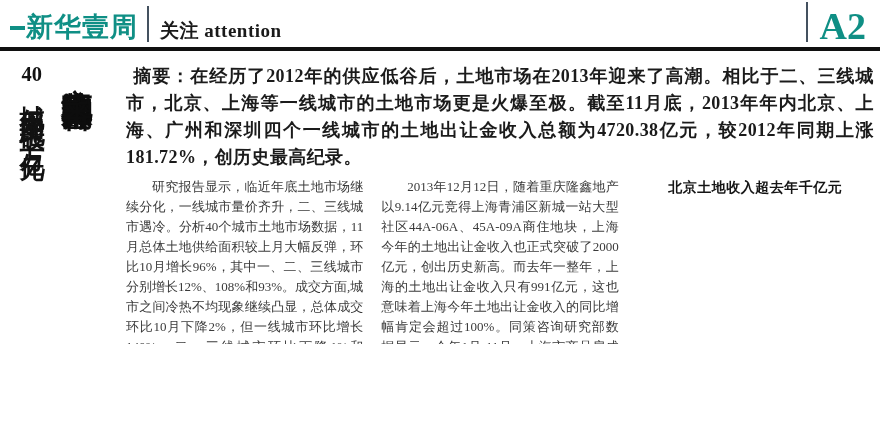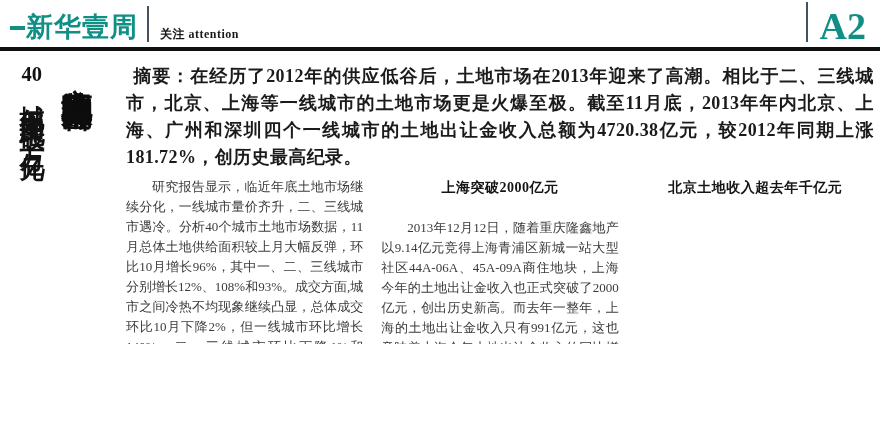--- a/index.html
+++ b/index.html
@@ -8,21 +8,21 @@
   .page { position: relative; width: 880px; height: 344px; background: #fff; overflow: hidden; }
 
   
   .masthead { height: 47px; display: flex; align-items: flex-end; padding: 0 6px 5px 10px; }
   .logo { display: flex; align-items: center; color: var(--accent, #0F8F85); margin-bottom: 1px; }
   .logo-dash { display: inline-block; width: 15px; height: 4px; background: var(--accent, #0F8F85); margin-right: 1px; }
   .logo-text { font-size: 27px; font-weight: 900; letter-spacing: 1px; line-height: 1; }
   .vdiv { width: 2px; background: #44515f; align-self: flex-end; }
   .vdiv-left  { height: 36px; margin: 0 11px 0 9px; }
   .vdiv-right { height: 40px; margin: 0 12px 0 10px; }
-  .section-title { font-size: 12px; font-weight: bold; color: #1a1a1a; line-height: 1; padding-bottom: 2px; letter-spacing: 0.5px; }
+  .section-title { font-size: 19px; font-weight: bold; color: #1a1a1a; line-height: 1; padding-bottom: 2px; letter-spacing: 0.5px; }
   .spacer { flex: 1; }
   .page-no { font-size: 38px; font-weight: 700; color: var(--accent, #0F8F85); line-height: 0.85; padding-right: 8px; }
   .rule { height: 4px; background: #101010; width: 100%; }
 
   
   .content { display: flex; height: 389px; }
 
   
   .headlines { width: 124px; flex-shrink: 0; display: flex; flex-direction: row; align-items: flex-start; gap: 13px; padding: 13px 0 0 17px; }
   .kicker { writing-mode: vertical-rl; font-size: 25px; font-weight: bold; color: #121212; letter-spacing: 4px; line-height: 1.15; }
@@ -67,21 +67,20 @@
     </aside>
 
     <section class="article">
       <p class="summary"><strong class="summary-label">摘要：</strong><span>在经历了2012年的供应低谷后，土地市场在2013年迎来了高潮。相比于二、三线城市，北京、上海等一线城市的土地市场更是火爆至极。截至11月底，2013年年内北京、上海、广州和深圳四个一线城市的土地出让金收入总额为4720.38亿元，较2012年同期上涨181.72%，创历史最高纪录。</span></p>
 
       <div class="cols">
         <div class="col col-1">
           <p class="body-p">研究报告显示，临近年底土地市场继续分化，一线城市量价齐升，二、三线城市遇冷。分析40个城市土地市场数据，11月总体土地供给面积较上月大幅反弹，环比10月增长96%，其中一、二、三线城市分别增长12%、108%和93%。成交方面,城市之间冷热不均现象继续凸显，总体成交环比10月下降2%，但一线城市环比增长140%，二、三线城市环比下降1%和46%，一线城市中北京、上海大幅上升，广州有所下降。均价方面，一线城市成交均价保持上升势头且增幅有所扩大，11月一、二、三线城市单月成交价格同比变动70%、12%、-7%。</p>
         </div>
         <div class="col col-2">
-          <h3 class="col-heading">上海突破2000亿元</h3>
           <p class="body-p">2013年12月12日，随着重庆隆鑫地产以9.14亿元竞得上海青浦区新城一站大型社区44A-06A、45A-09A商住地块，上海今年的土地出让金收入也正式突破了2000亿元，创出历史新高。而去年一整年，上海的土地出让金收入只有991亿元，这也意味着上海今年土地出让金收入的同比增幅肯定会超过100%。同策咨询研究部数据显示，今年1月-11月，上海市商品房成交面积达2191.60万平方米，同比增加33.12%，成交均价为18339元/平方米，同比上涨12.23%。为2010年至今</p>
         </div>
         <div class="col col-3">
           <h3 class="col-heading">北京土地收入超去年千亿元</h3>
         </div>
       </div>
     </section>
 
   </main>
 </div>

